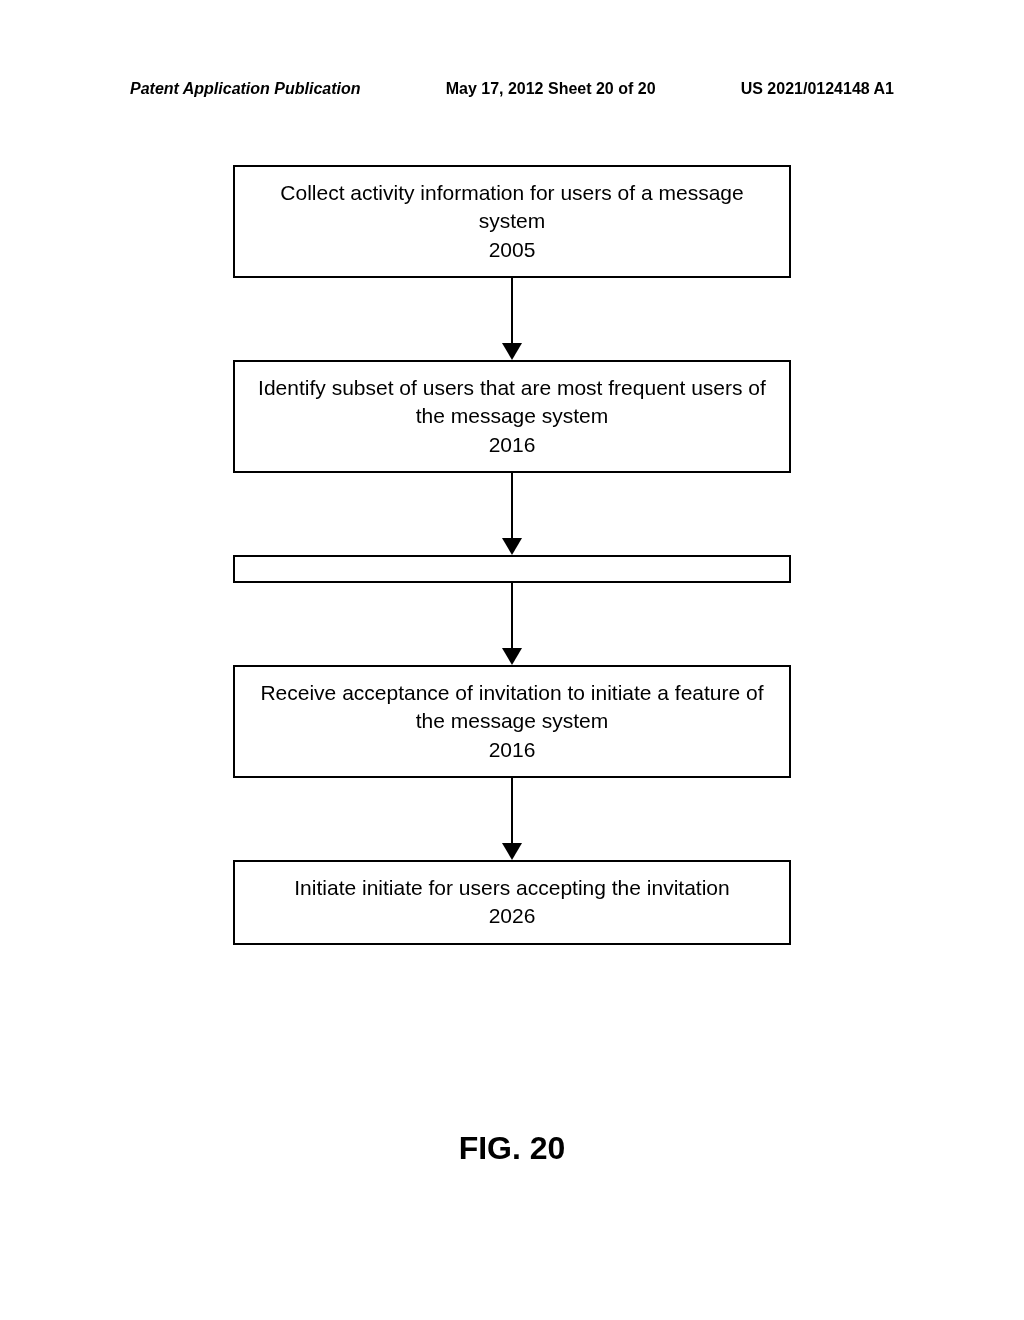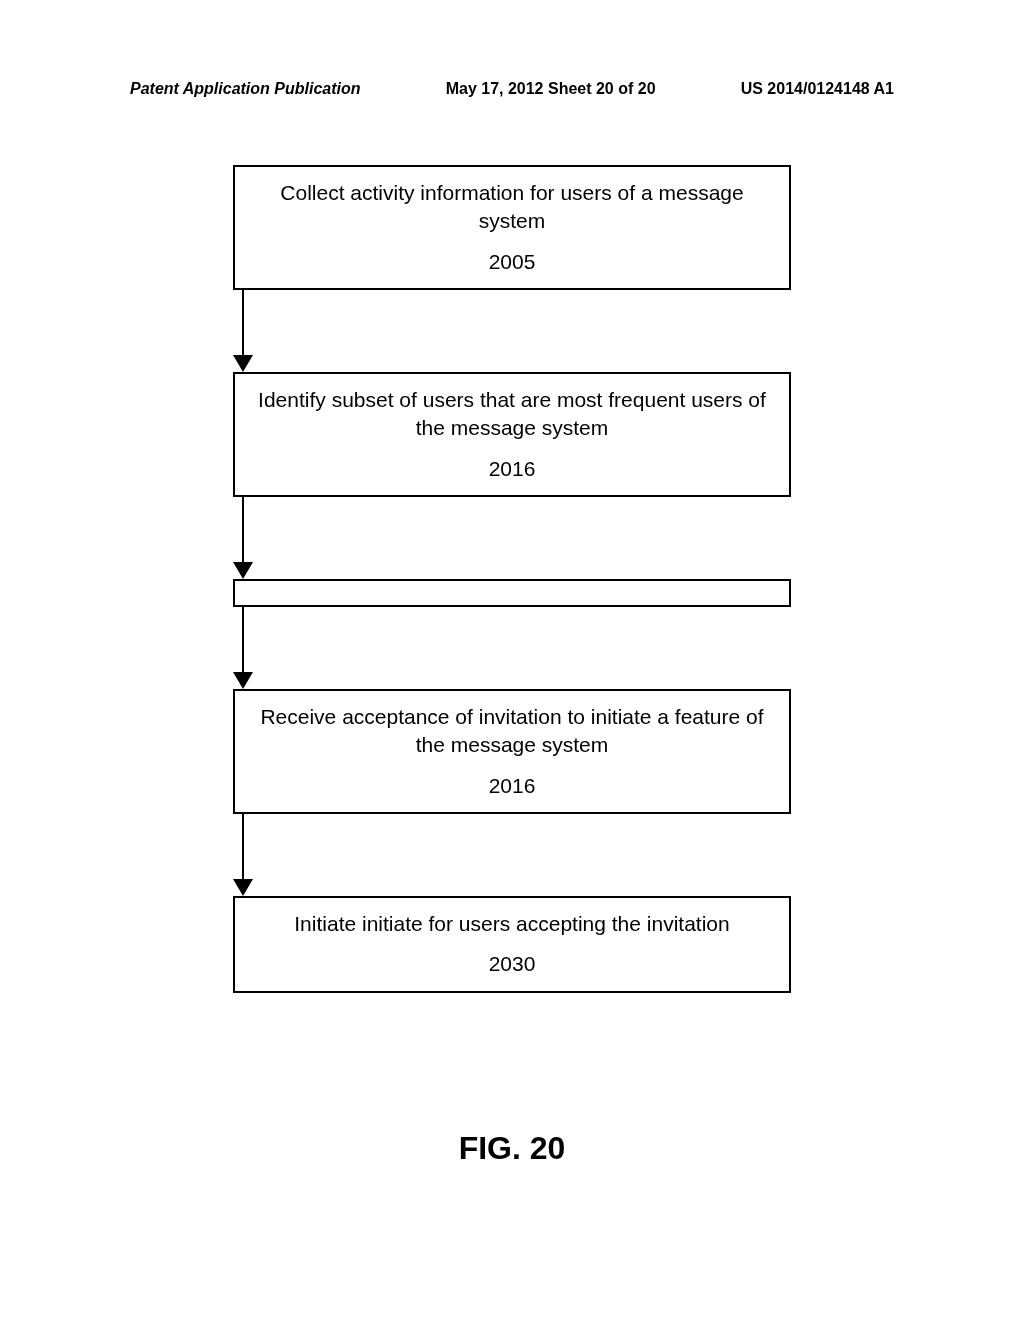--- a/index.html
+++ b/index.html
@@ -28,34 +28,34 @@
     .header-left {
       font-style: italic;
     }
     .flowchart {
       position: absolute;
       top: 165px;
       left: 233px;
       width: 558px;
       display: flex;
       flex-direction: column;
-      align-items: flex-start;
+      align-items: center;
     }
     .flow-box {
       width: 558px;
       border: 2px solid #000;
       padding: 12px 20px;
       text-align: center;
       font-size: 21px;
       line-height: 1.35;
       background: #fff;
     }
     .flow-box .box-number {
       display: block;
-      margin-top: 12px;
+      margin-top: 0;
     }
     .arrow-container {
       height: 82px;
       display: flex;
       flex-direction: column;
       align-items: center;
       position: relative;
     }
     .arrow-line {
       width: 2px;
@@ -78,21 +78,21 @@
       font-size: 32px;
       font-weight: bold;
     }
   </style>
 </head>
 <body>
 
 <div class="header">
   <span class="header-left">Patent Application Publication</span>
   <span>May 17, 2012  Sheet 20 of 20</span>
-  <span>US 2014/0124148 A1</span>
+  <span>US 2021/0124148 A1</span>
 </div>
 
 <div class="flowchart">
   <div class="flow-box">
     <span>Collect activity information for users of a message system</span>
     <span class="box-number">2005</span>
   </div>
   <div class="arrow-container">
     <div class="arrow-line"></div>
     <div class="arrow-head"></div>
@@ -118,17 +118,17 @@
     <span>Receive acceptance of invitation to initiate a feature of the message system</span>
     <span class="box-number">2016</span>
   </div>
   <div class="arrow-container">
     <div class="arrow-line"></div>
     <div class="arrow-head"></div>
   </div>
 
   <div class="flow-box">
     <span>Initiate initiate for users accepting the invitation</span>
-    <span class="box-number">2030</span>
+    <span class="box-number">2026</span>
   </div>
 </div>
 
 <div class="figure-caption">FIG. 20</div>
 
 </body></html>

